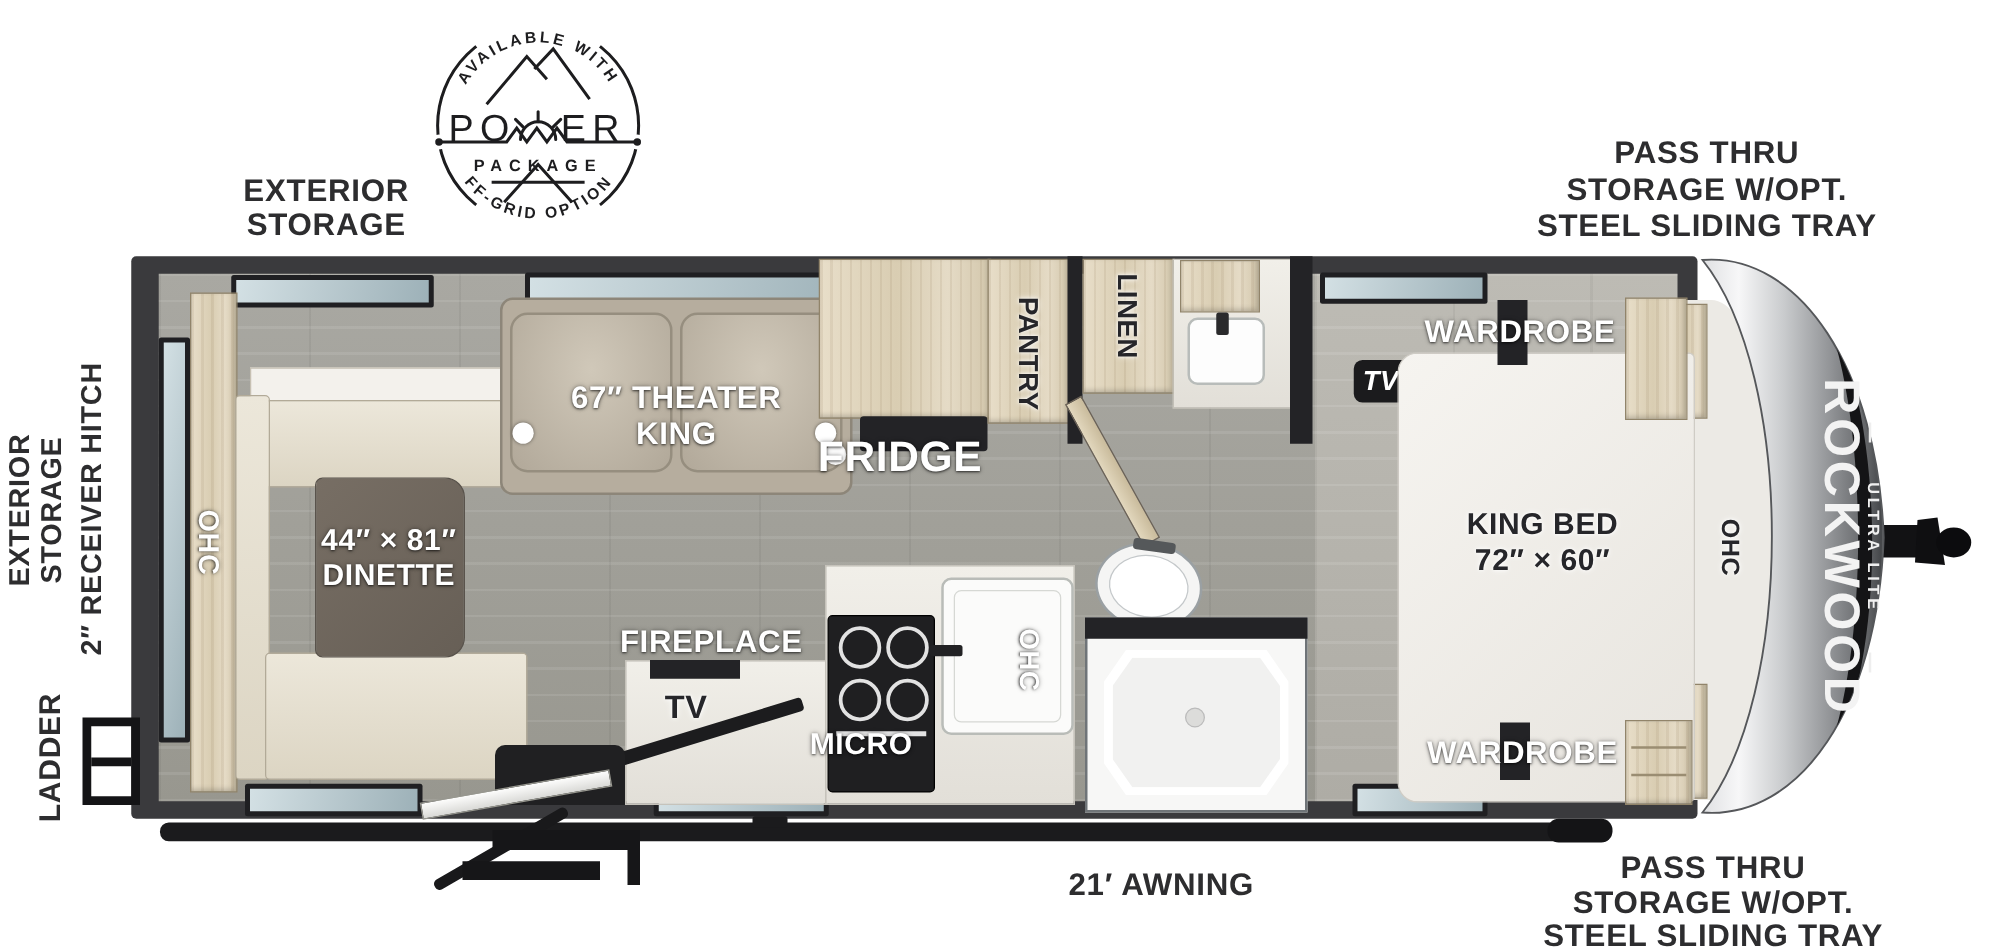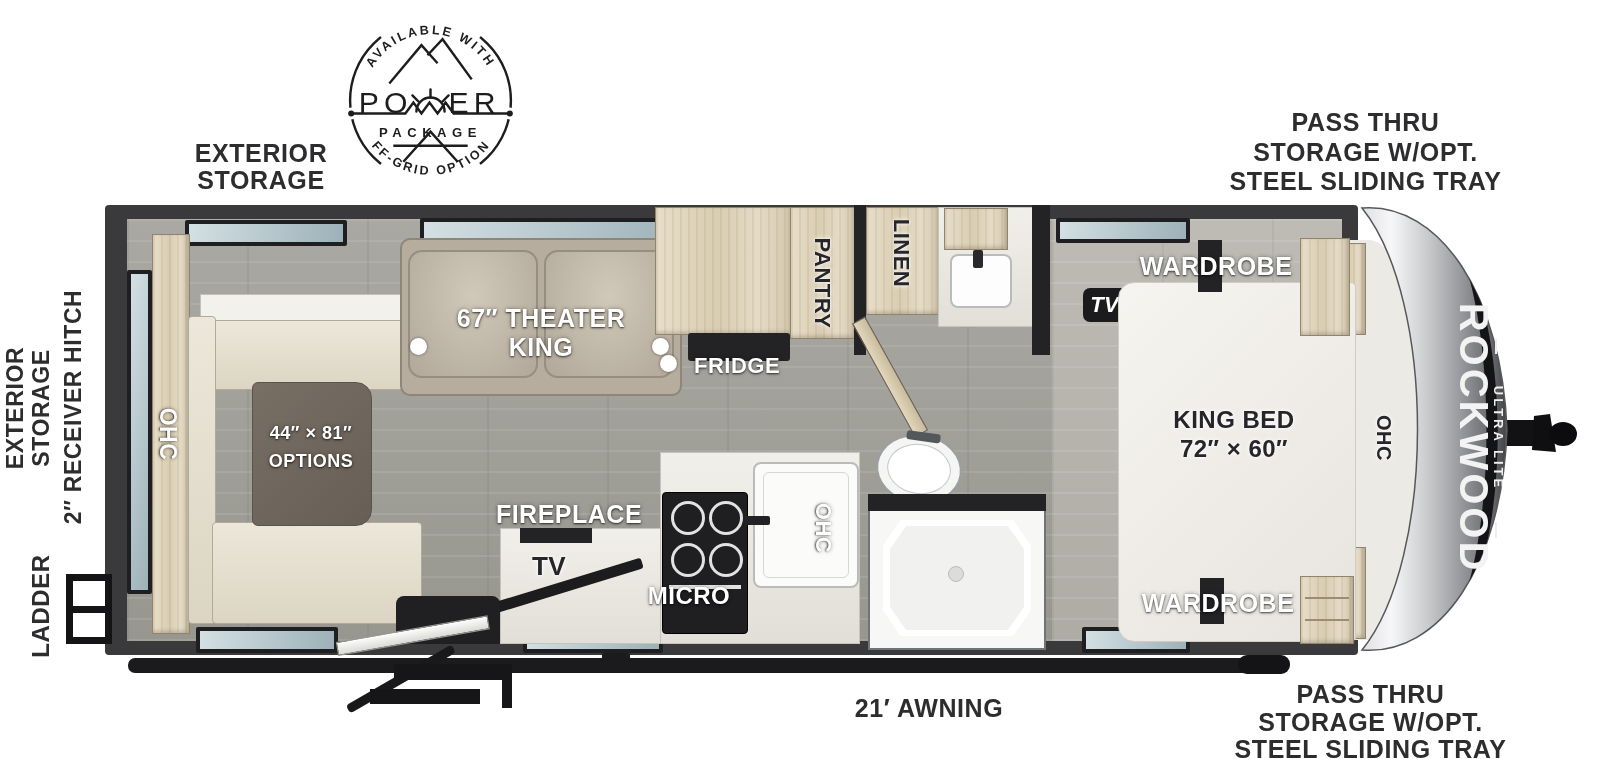--- a/index.html
+++ b/index.html
@@ -137,39 +137,39 @@
     </div>
 
   <div class="abs cab" style="left:152px;top:234px;width:36px;height:398px"></div>
   <div class="abs lbl w rot90" style="left:167px;top:434px;font-size:23px">OHC</div>
 
   <div class="abs" style="left:200px;top:294px;width:222px;height:26px;background:#f3f1ec;border:1px solid #c6c0b2"></div>
   <div class="abs bench" style="left:212px;top:320px;width:208px;height:68px"></div>
   <div class="abs bench" style="left:188px;top:316px;width:26px;height:306px"></div>
   <div class="abs bench" style="left:212px;top:522px;width:208px;height:100px"></div>
   <div class="abs" style="left:252px;top:382px;width:118px;height:142px;background:linear-gradient(135deg,#776e64,#675f56);border:1px solid #59534c;border-radius:6px 16px 16px 6px"></div>
-  <div class="abs lbl w ctr" style="left:311px;top:447px;font-size:18px;text-align:center;line-height:28px">
+  <div class="abs lbl w ctr" style="left:311px;top:447px;font-size:24px;text-align:center;line-height:28px">
     <div>44″ × 81″</div>
-    <div>OPTIONS</div>
+    <div>DINETTE</div>
   </div>
 
   <div class="abs" style="left:400px;top:238px;width:278px;height:154px;background:#b6ad9e;border:2px solid #8d8679;border-radius:10px"></div>
   <div class="abs" style="left:408px;top:250px;width:126px;height:124px;background:radial-gradient(ellipse at 50% 35%,#d0c8b9,#b1a899);border:2px solid #968e7f;border-radius:14px"></div>
   <div class="abs" style="left:544px;top:250px;width:126px;height:124px;background:radial-gradient(ellipse at 50% 35%,#d0c8b9,#b1a899);border:2px solid #968e7f;border-radius:14px"></div>
   <div class="abs dot" style="left:410px;top:338px;width:17px;height:17px"></div>
   <div class="abs dot" style="left:652px;top:338px;width:17px;height:17px"></div>
   <div class="abs lbl w ctr" style="left:541px;top:333px;font-size:25px;text-align:center;line-height:29px">
     <div>67″ THEATER</div>
     <div>KING</div>
   </div>
 
   <div class="abs cab" style="left:655px;top:207px;width:136px;height:126px"></div>
   <div class="abs dark" style="left:688px;top:333px;width:102px;height:28px;border-radius:3px"></div>
   <div class="abs dot" style="left:660px;top:355px;width:17px;height:17px"></div>
-  <div class="abs lbl w ctr" style="left:737px;top:366px;font-size:22px">FRIDGE</div>
+  <div class="abs lbl w ctr" style="left:720px;top:366px;font-size:34px">FRIDGE</div>
 
   <div class="abs cab" style="left:790px;top:207px;width:64px;height:130px"></div>
   <div class="abs lbl d rot90" style="left:822px;top:283px;font-size:22px">PANTRY</div>
 
   <div class="abs dark" style="left:854px;top:205px;width:12px;height:150px"></div>
 
   <div class="abs cab" style="left:866px;top:207px;width:72px;height:106px"></div>
   <div class="abs lbl d rot90" style="left:901px;top:253px;font-size:22px">LINEN</div>
 
   <div class="abs counter" style="left:938px;top:207px;width:98px;height:118px"></div>

